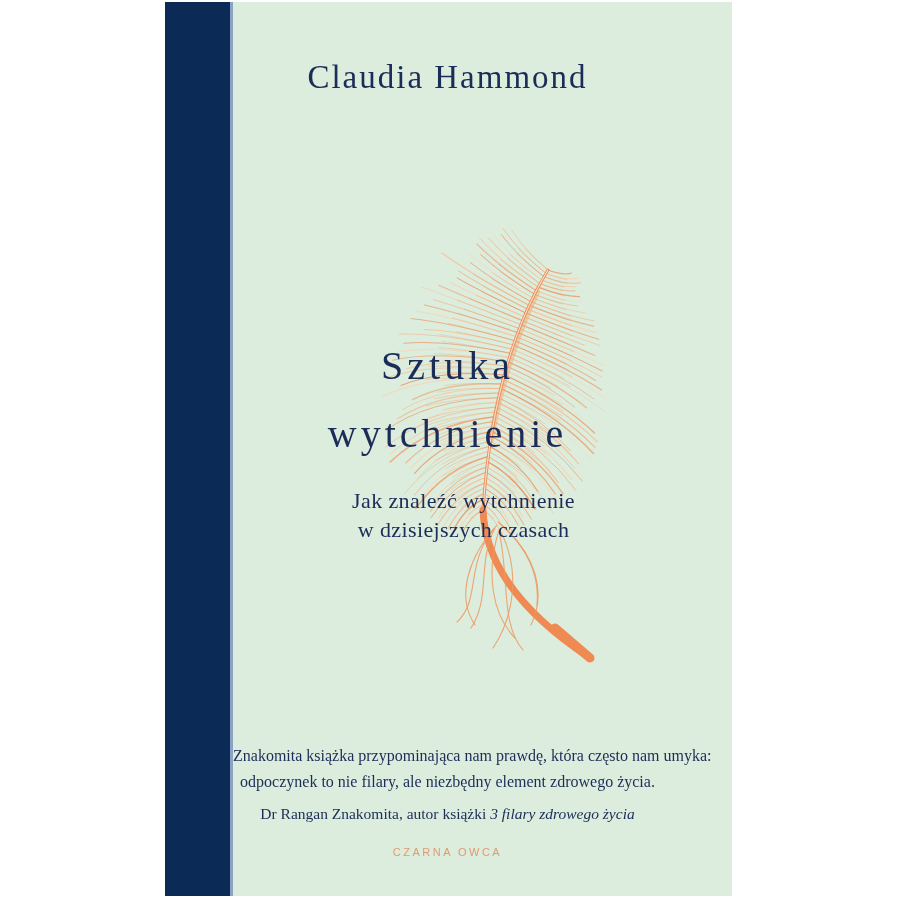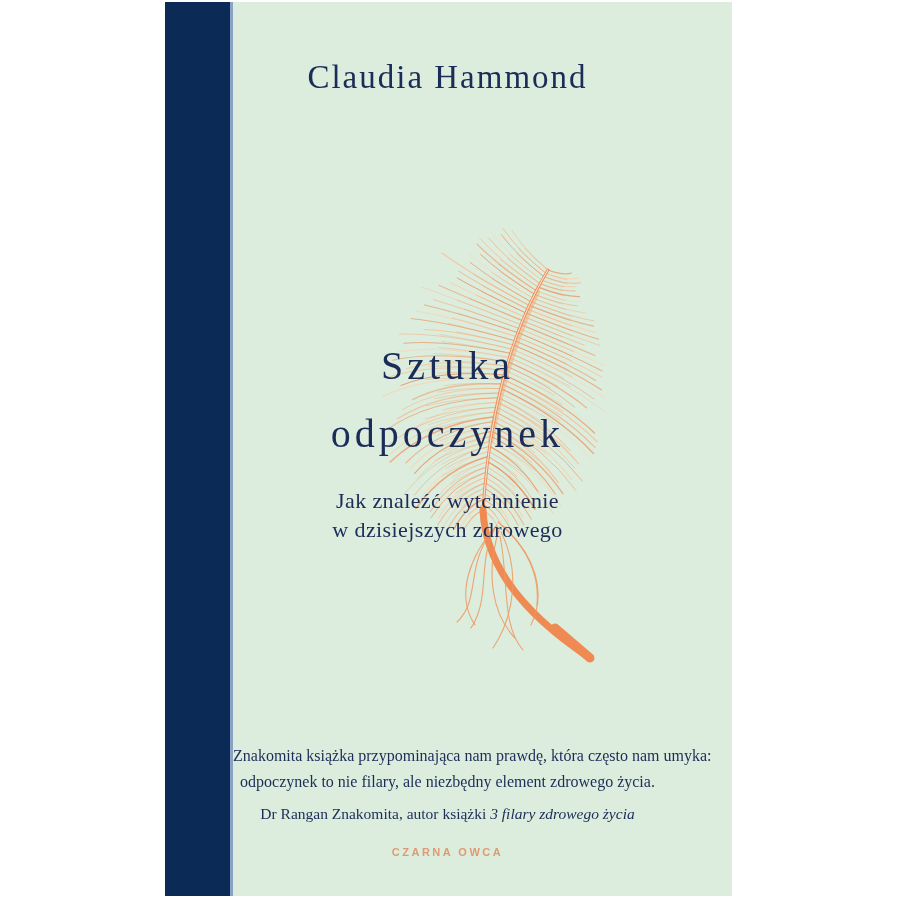--- a/index.html
+++ b/index.html
@@ -27,28 +27,28 @@
   .feather{
     position:absolute;left:152px;top:208px;width:225px;height:455px;z-index:0;
   }
   .feather svg{width:100%;height:100%;display:block;overflow:visible;}
   .txt{
     position:absolute;left:0;width:100%;text-align:center;
     color:#1c2c58;z-index:1;
   }
   .author{top:55px;font-size:33px;letter-spacing:2px;line-height:40px;}
   .title{top:330px;font-size:40px;line-height:68px;letter-spacing:4px;}
-  .subtitle{top:484px;font-size:22px;line-height:29px;letter-spacing:0.4px;}
+  .subtitle{top:484px;font-size:22px;line-height:29px;letter-spacing:0.4px;margin-left:16px;}
   .review{top:741px;font-size:16px;line-height:26px;}
   .review div{white-space:nowrap;text-align:center;}
   .attribution{top:801px;font-size:15.5px;line-height:22px;white-space:nowrap;}
   .attribution .it{font-style:italic;}
   .publisher{
     top:843px;font-family:"Liberation Sans","DejaVu Sans",sans-serif;
-    font-weight:bold;font-size:11px;letter-spacing:2.5px;line-height:15px;
+    font-weight:normal;font-size:11px;letter-spacing:2.5px;line-height:15px;
     color:#e09a70;
   }
 </style>
 </head>
 <body>
 
 <div class="book">
   <div class="spine"></div>
   <div class="hinge"></div>
 
@@ -289,26 +289,26 @@
           <path d="M115 326 C124 370 116 415 138 440" stroke="#f0975e" stroke-width="1.1" opacity="0.85" fill="none" stroke-linecap="round"></path>
           <path d="M113 312 C140 335 155 362 152 395" stroke="#f0975e" stroke-width="1.1" opacity="0.85" fill="none" stroke-linecap="round"></path>
           <path d="M108 320 C80 355 96 390 72 412" stroke="#f0975e" stroke-width="1.1" opacity="0.85" fill="none" stroke-linecap="round"></path>
         </svg>
     </div>
 
     <div class="txt author">Claudia Hammond</div>
 
     <div class="txt title">
       <div>Sztuka</div>
-      <div>odpoczynek</div>
+      <div>wytchnienie</div>
     </div>
 
     <div class="txt subtitle">
       <div>Jak znaleźć wytchnienie</div>
-      <div>w dzisiejszych zdrowego</div>
+      <div>w dzisiejszych czasach</div>
     </div>
 
     <div class="txt review">
       <div>Znakomita książka przypominająca nam prawdę, która często nam umyka:</div>
       <div>odpoczynek to nie filary, ale niezbędny element zdrowego życia.</div>
     </div>
 
     <div class="txt attribution">
       <span>Dr Rangan Znakomita, autor książki </span><span class="it">3 filary zdrowego życia</span>
     </div>

